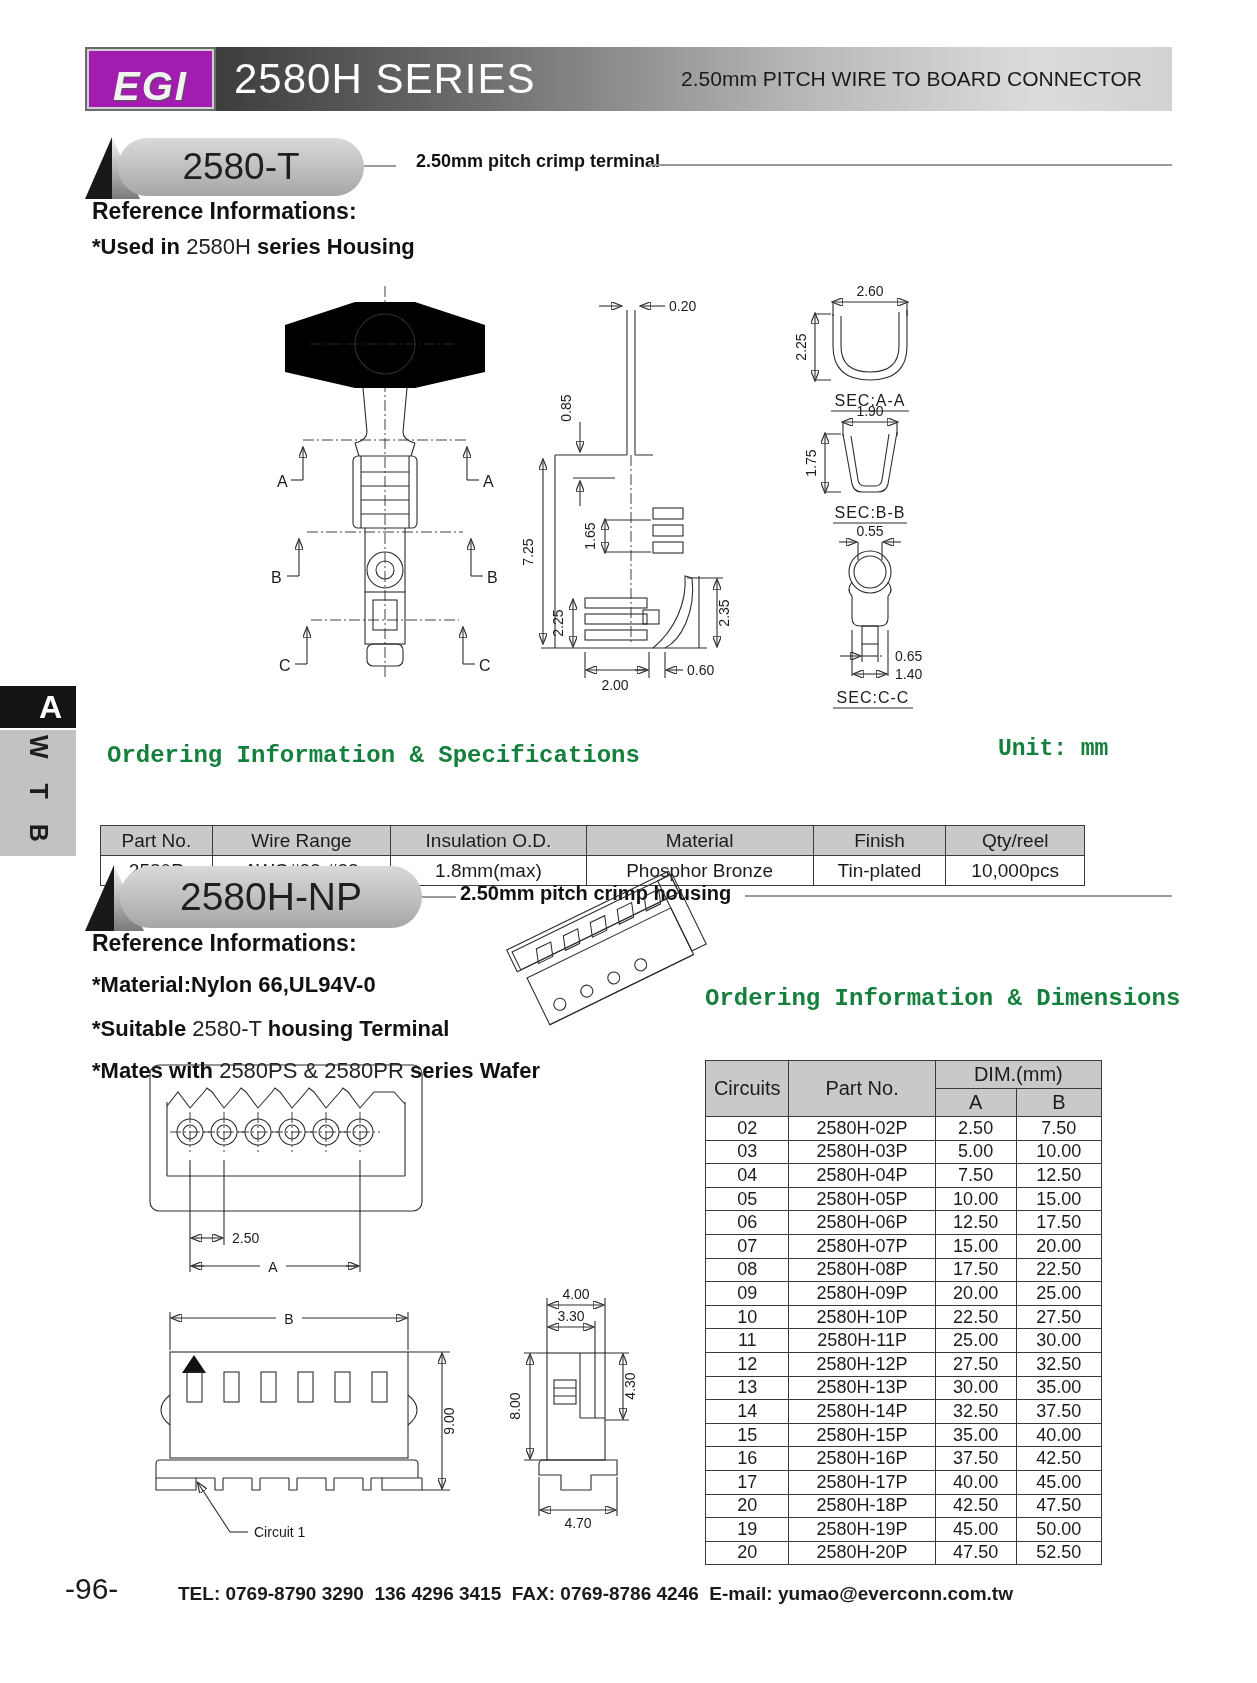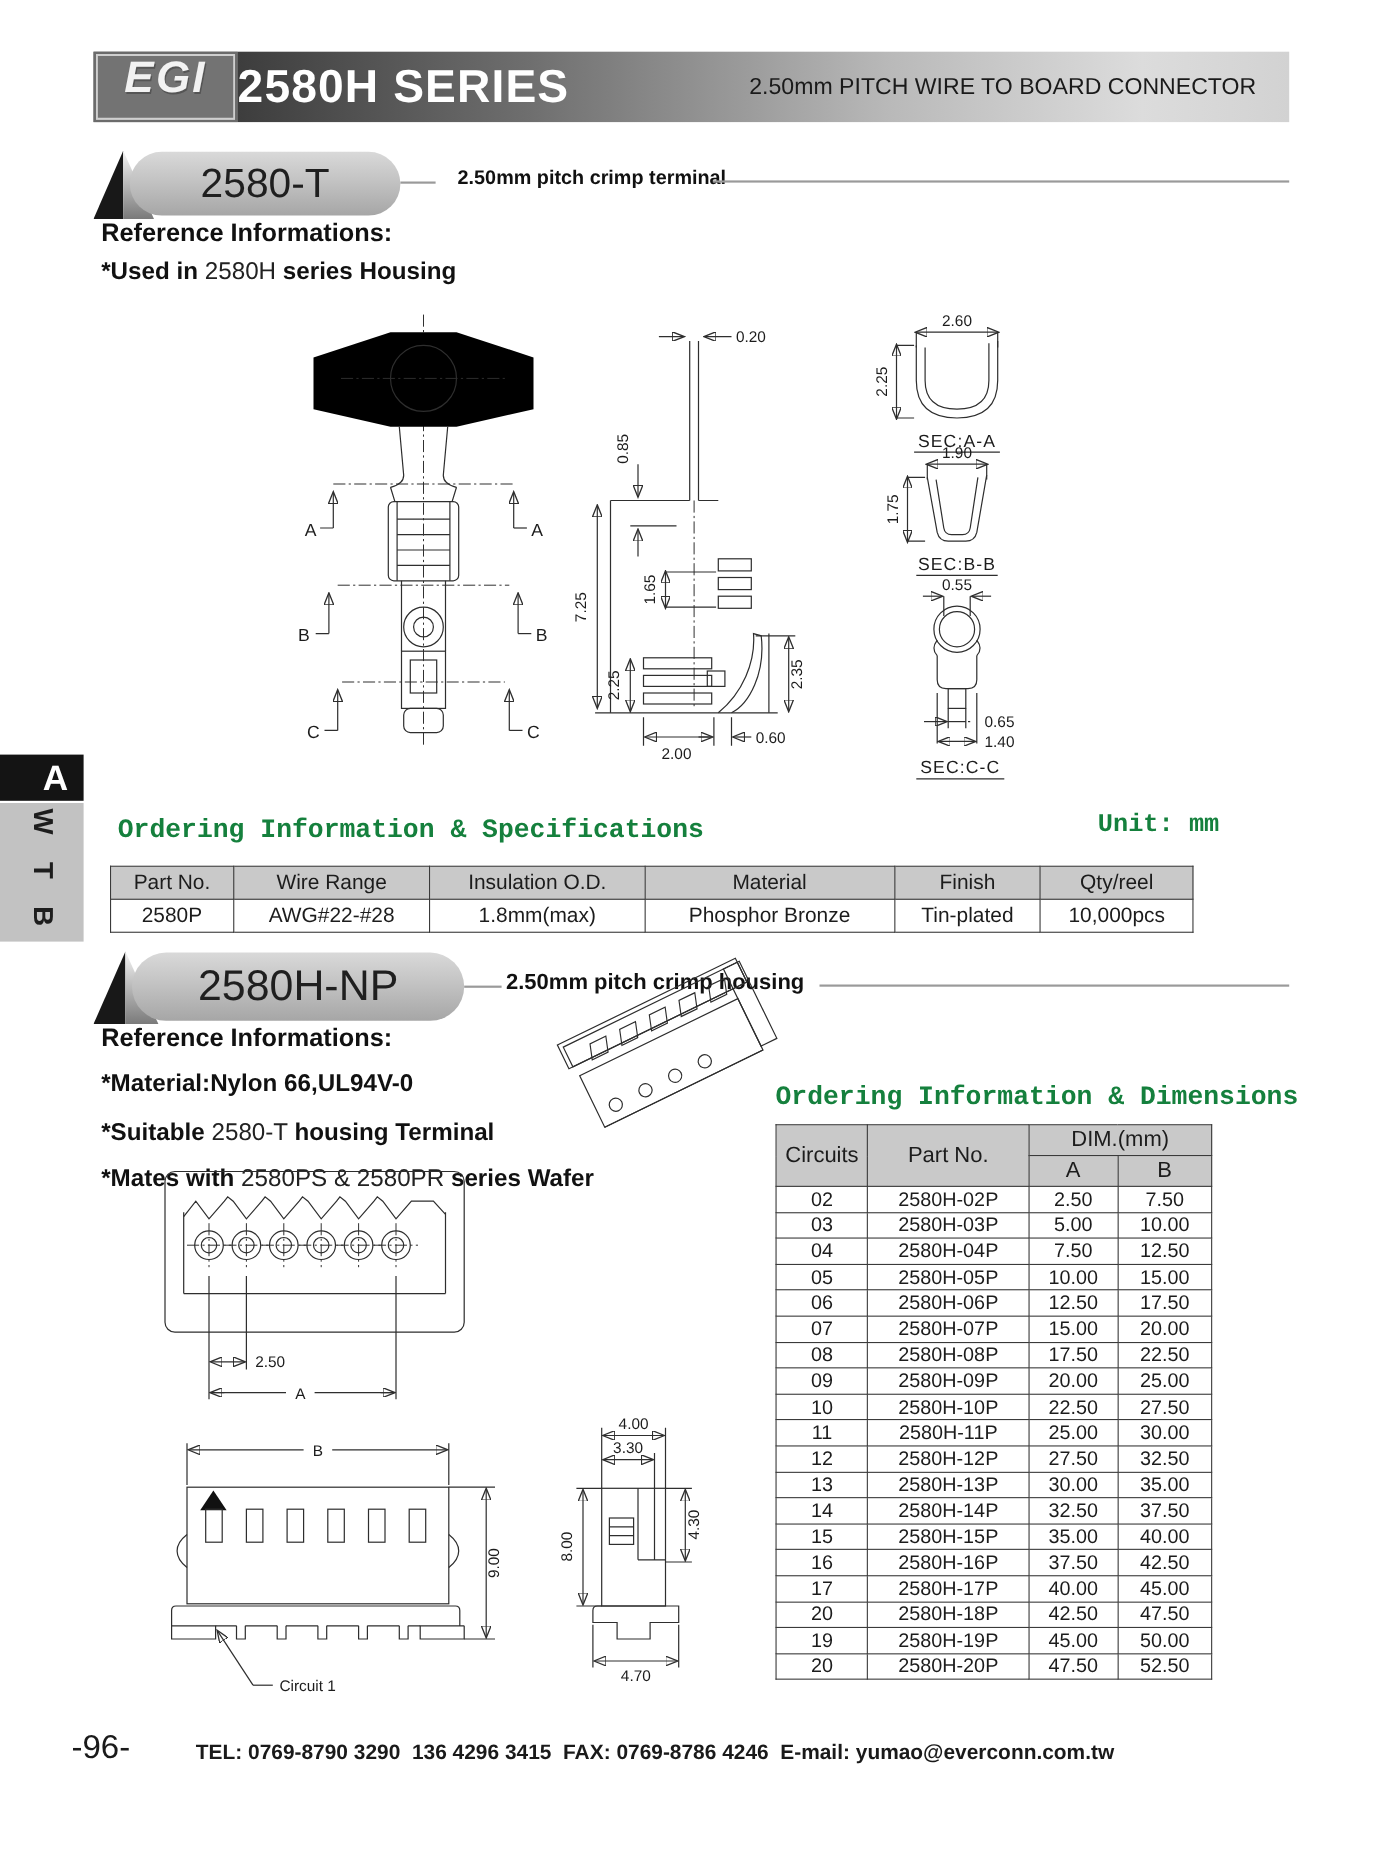--- a/index.html
+++ b/index.html
@@ -1,27 +1,27 @@
 <!DOCTYPE html>
 <html><head>
 <meta charset="utf-8">
 <style>
   html,body{margin:0;padding:0;background:#ffffff;}
   .page{position:relative;width:1257px;height:1683px;background:#fff;overflow:hidden;
         font-family:"Liberation Sans",sans-serif;color:#1c1c1c;}
   
-  .logo{position:absolute;left:85px;top:47px;width:127px;height:60px;background:#737373;
+  .logo{position:absolute;left:85px;top:47px;width:127px;height:60px;background:#a21caf;
         border:2px solid #6b6b6b;box-shadow:inset 0 0 0 2px #cfcfcf;
-        display:flex;align-items:flex-start;justify-content:center;}
+        display:flex;align-items:flex-end;justify-content:center;}
   .logo span{color:#f2f2f2;font-weight:bold;font-style:italic;font-size:40px;letter-spacing:2px;
         text-shadow:1px 1px 0 #555;}
   .banner{position:absolute;left:216px;top:47px;width:956px;height:64px;
         background:linear-gradient(90deg,#3d3d3d 0%,#6f6f6f 28%,#b9b9b9 62%,#dcdcdc 86%,#d2d2d2 100%);
         display:flex;align-items:center;}
-  .banner .series{color:#fff;font-weight:bold;font-size:42px;letter-spacing:1px;}
+  .banner .series{color:#fff;font-weight:normal;font-size:42px;padding-left:18px;letter-spacing:1px;}
   .banner .subtitle{margin-left:auto;padding-right:30px;font-size:21px;color:#1a1a1a;}
   
   .tri{position:absolute;}
   .pill{position:absolute;background:linear-gradient(180deg,#d9d9d9 0%,#c3c3c3 45%,#a6a6a6 100%);
         border-radius:32px;display:flex;align-items:center;justify-content:center;color:#1f1f1f;}
   .conn{position:absolute;height:2px;background:#9a9a9a;}
   .tagline{position:absolute;font-weight:bold;color:#111;}
   .rule{position:absolute;height:2px;background:#9a9a9a;}
   .refhead{position:absolute;font-size:23px;font-weight:bold;color:#111;}
   .refline{position:absolute;font-size:22px;color:#111;}
@@ -30,21 +30,21 @@
   
   .sidetab{position:absolute;left:0;top:686px;width:76px;height:42px;background:#141414;
         display:flex;align-items:center;justify-content:flex-end;}
   .sidetab span{color:#fff;font-weight:bold;font-size:32px;padding-right:14px;}
   .sidegray{position:absolute;left:0;top:730px;width:76px;height:126px;background:#c2c2c2;
         display:flex;align-items:center;justify-content:center;}
   .sidegray span{writing-mode:vertical-rl;font-size:25px;font-weight:bold;color:#1d1d1d;letter-spacing:9px;}
   
   .sertitle{position:absolute;font-family:Liberation Mono, monospace;font-weight:bold;font-size:24px;color:#15803d;}
   
-  table{border-collapse:collapse;}
+  table{border-collapse:collapse;margin-top:38px;}
   .spec{position:absolute;left:100px;top:787px;width:985px;font-size:19px;}
   .spec th,.spec td{border:1.5px solid #3a3a3a;text-align:center;height:29px;padding:0 2px;}
   .spec th{background:#c9c9c9;font-weight:normal;}
   .dimtbl{position:absolute;left:705px;top:1022px;width:397px;font-size:18px;border-radius:29px;}
   .dimtbl th,.dimtbl td{border:1.5px solid #3a3a3a;text-align:center;padding:0 2px;}
   .dimtbl th{background:#c9c9c9;font-weight:normal;font-size:20px;height:27px;}
   .dimtbl td{height:22.6px;}
   
   svg{position:absolute;}
   svg line,svg path,svg rect,svg circle,svg polyline,svg ellipse{fill:none;stroke:#2e2e2e;stroke-width:1.1;}

